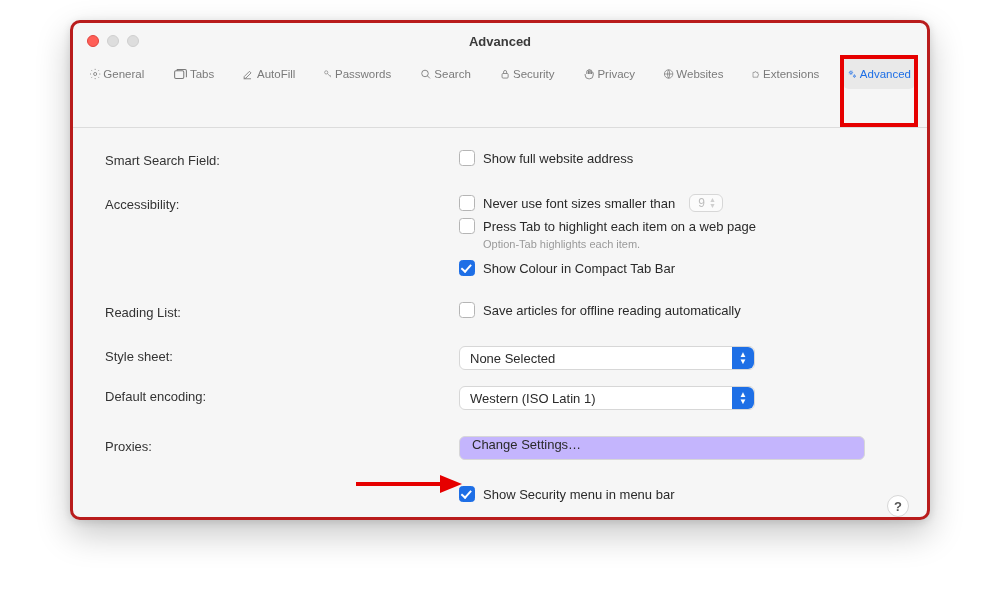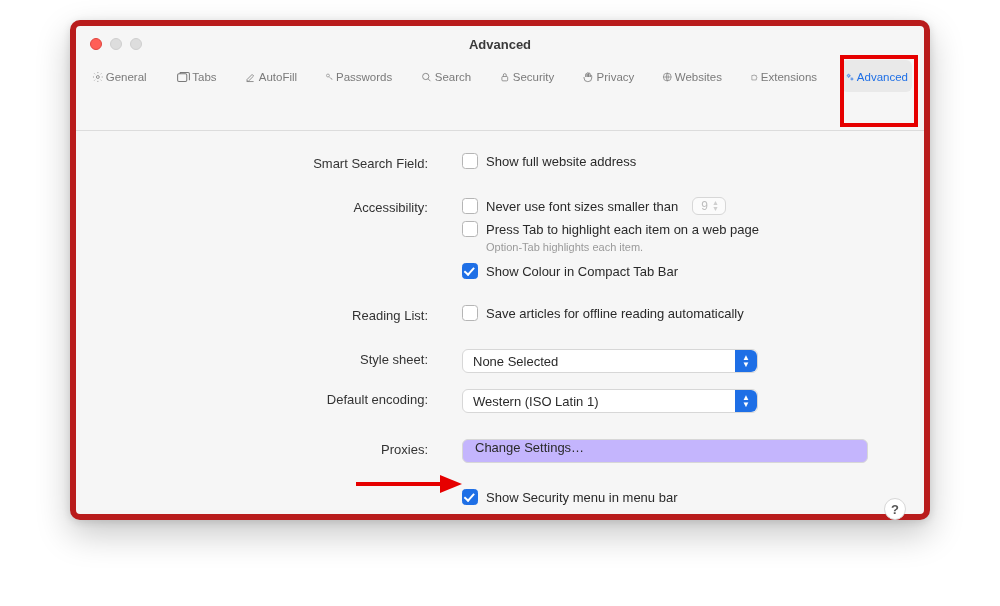--- a/index.html
+++ b/index.html
@@ -4,21 +4,21 @@
 <style>
   * { box-sizing: border-box; margin: 0; padding: 0; }
   html, body { width: 1000px; height: 606px; background: #fff; font-family: -apple-system, "Helvetica Neue", Helvetica, Arial, sans-serif; font-size: 13px; color: #2a2a2a; }
   .stage { width: 1000px; height: 606px; position: relative; }
 
   .window {
     position: absolute;
     left: 70px; top: 20px;
     width: 860px; height: 500px;
     background: #f6f6f6;
-    border: 6px solid #b91c1c;
+    border: 3px solid #b91c1c;
     border-radius: 10px;
     box-shadow: 0 14px 34px rgba(0,0,0,0.22), 0 2px 8px rgba(0,0,0,0.12);
     overflow: visible;
   }
 
   .titlebar {
     height: 105px;
     border-bottom: 1px solid #dcdcdc;
     display: flex; flex-direction: column;
     border-radius: 10px 10px 0 0;
@@ -61,21 +61,21 @@
 
   .content {
     padding: 22px 32px 20px 32px;
     position: relative;
   }
   .row {
     display: flex; align-items: flex-start;
     gap: 10px; margin-bottom: 11px;
   }
   .row .label {
-    width: 320px; text-align: right; font-size: 13px; color: #333;
+    width: 320px; text-align: left; font-size: 13px; color: #333;
     padding-top: 3px;
   }
   .row .field { width: 430px; display: flex; flex-direction: column; gap: 6px; padding-left: 24px; }
   .row.mb-lg { margin-bottom: 26px; }
 
   .check-line { display: flex; align-items: center; gap: 8px; font-size: 13px; color: #2a2a2a; }
   .cbox {
     width: 16px; height: 16px; border: 1px solid #b5b5b5; border-radius: 3.5px; background: #fff;
     display: inline-flex; align-items: center; justify-content: center;
     flex-shrink: 0;

